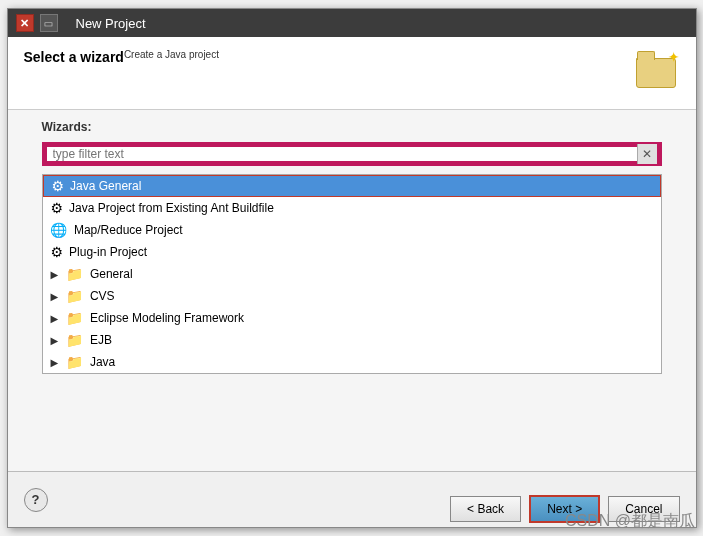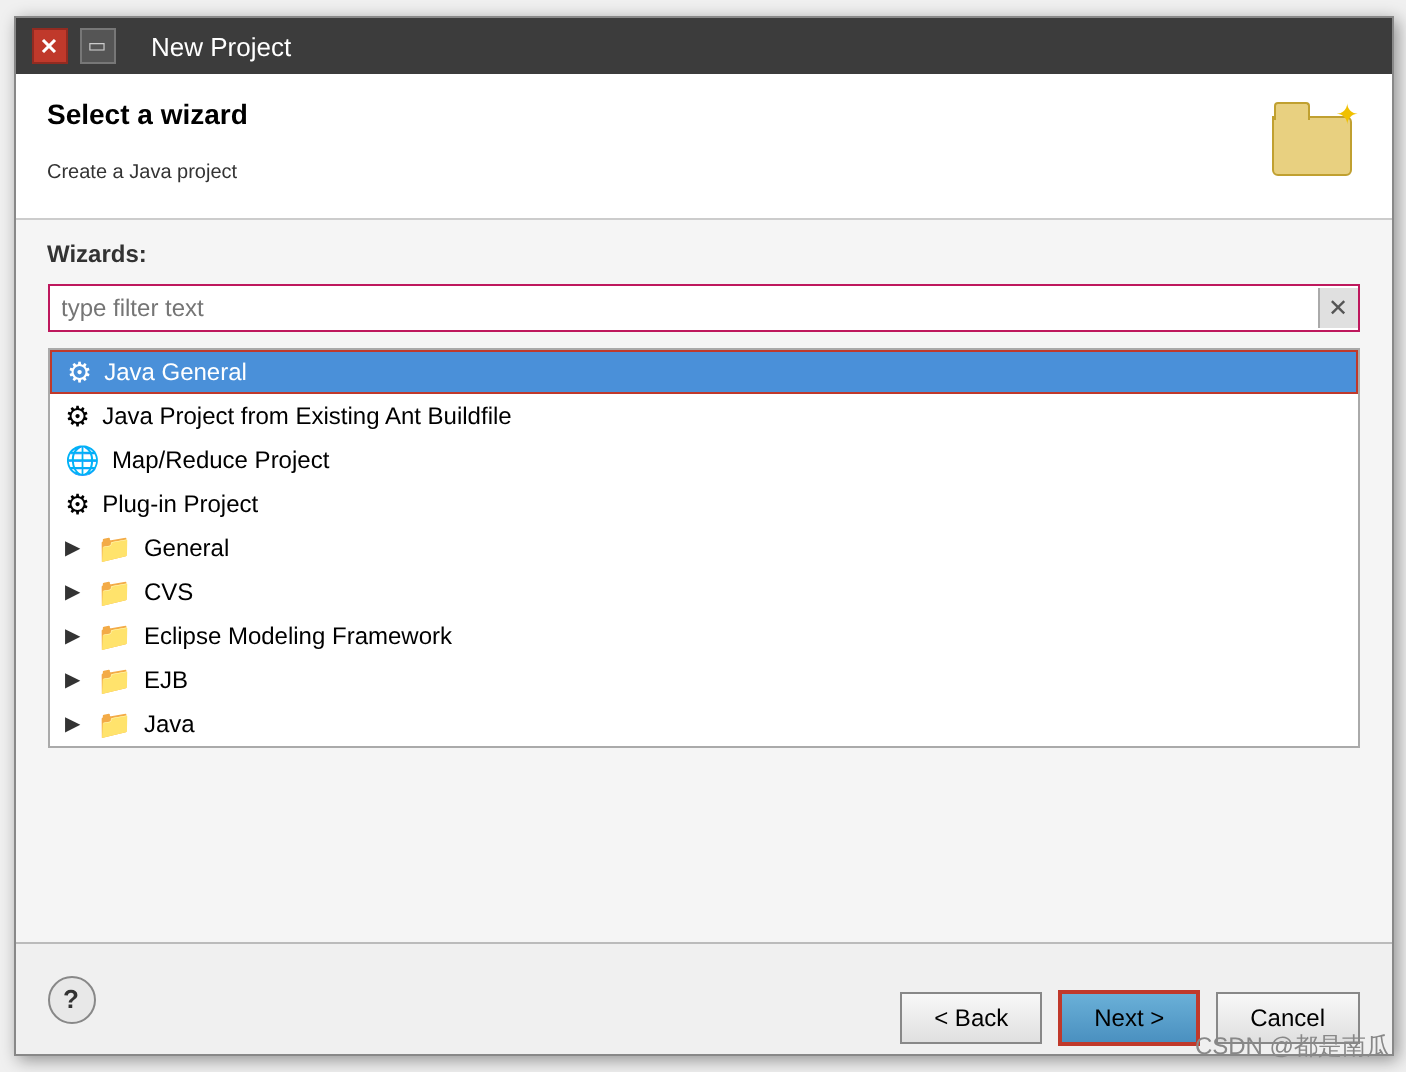--- a/index.html
+++ b/index.html
@@ -73,22 +73,22 @@
       background: #fff;
       padding: 12px 16px;
       border-bottom: 1px solid #ccc;
       display: flex;
       align-items: flex-start;
       justify-content: space-between;
       min-height: 70px;
     }
     .header-text {
       display: flex;
-      flex-direction: column;
-      gap: 16px;
+      flex-direction: row;
+      gap: 0;
     }
     .header-title {
       font-size: 14px;
       font-weight: bold;
       color: #000;
     }
     .header-subtitle {
       font-size: 10px;
       color: #333;
     }
@@ -122,36 +122,36 @@
     }
     .star-icon {
       position: absolute;
       top: 0;
       right: 0;
       color: #f0c000;
       font-size: 14px;
     }
     .content-section {
       flex: 1;
-      padding: 10px 16px;
+      padding: 10px 34px;
       display: flex;
       flex-direction: column;
       gap: 8px;
       overflow: hidden;
     }
     .wizards-label {
       font-size: 12px;
       font-weight: bold;
       color: #333;
     }
     .filter-input-wrapper {
       display: flex;
       align-items: center;
       background: #fff;
-      border: 1px solid #be185d;
+      border: 5px solid #be185d;
       height: 24px;
     }
     .filter-input {
       flex: 1;
       border: none;
       outline: none;
       font-size: 12px;
       color: #999;
       padding: 2px 6px;
       background: transparent;
@@ -254,21 +254,21 @@
       font-weight: normal;
     }
     .footer-btn.disabled {
       color: #aaa;
       cursor: default;
     }
     .watermark {
       position: absolute;
       bottom: 4px;
       right: 8px;
-      font-size: 12px;
+      font-size: 16px;
       color: #888;
     }
     .list-wrapper {
       position: relative;
       flex: 1;
       overflow: hidden;
     }
   </style>
 </head>
 <body>

